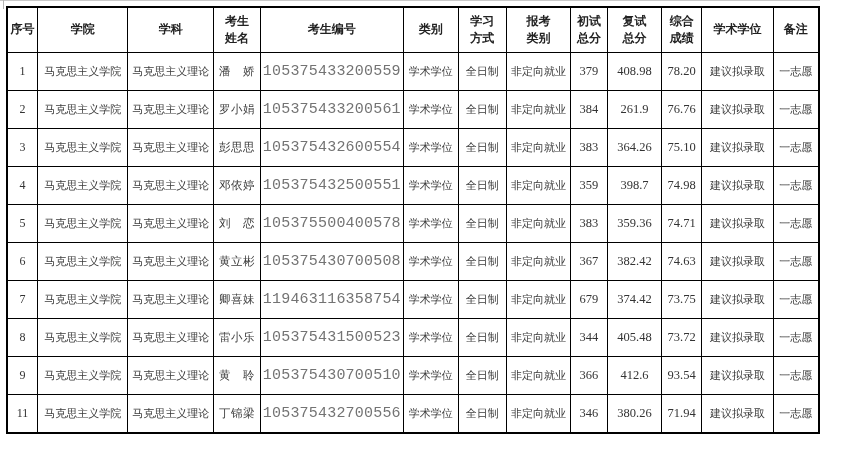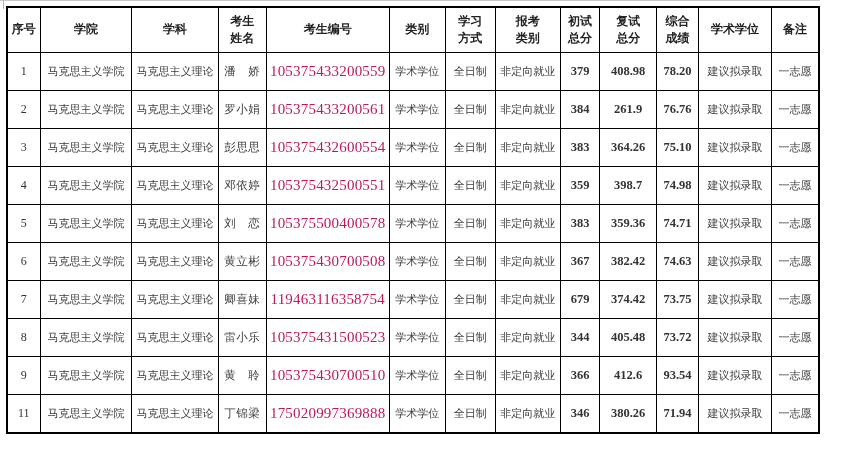--- a/index.html
+++ b/index.html
@@ -52,26 +52,26 @@
   }
   td {
     height: 37px;
     font-size: 11px;
     color: #3b3b3b;
     white-space: nowrap;
   }
   td.c-no { font-size: 12px; color: #333333; }
   td.c-name { font-size: 11.5px; letter-spacing: 0.5px; font-family: Liberation Serif, serif; }
   td.c-candno {
-    font-family: Liberation Serif, serif;
+    font-family: Liberation Mono, monospace;
     font-size: 15px;
-    color: #be185d;
+    color: #737373;
     letter-spacing: 0.2px;
   }
-  td.c-score { font-size: 12.5px; color: #333333; font-weight: bold; }
+  td.c-score { font-size: 12.5px; color: #333333; }
 </style>
 </head>
 <body>
 
 <div class="page">
 
   <div class="crop-line-top"></div>
   <div class="crop-stub-left"></div>
 
   <table class="admission">
@@ -247,21 +247,21 @@
       <td class="c-score">412.6</td>
       <td class="c-score">93.54</td>
       <td>建议拟录取</td>
       <td>一志愿</td>
     </tr>
         <tr>
       <td class="c-no">11</td>
       <td>马克思主义学院</td>
       <td>马克思主义理论</td>
       <td class="c-name">丁锦梁</td>
-      <td class="c-candno">175020997369888</td>
+      <td class="c-candno">105375432700556</td>
       <td>学术学位</td>
       <td>全日制</td>
       <td>非定向就业</td>
       <td class="c-score">346</td>
       <td class="c-score">380.26</td>
       <td class="c-score">71.94</td>
       <td>建议拟录取</td>
       <td>一志愿</td>
     </tr>
       </tbody>

